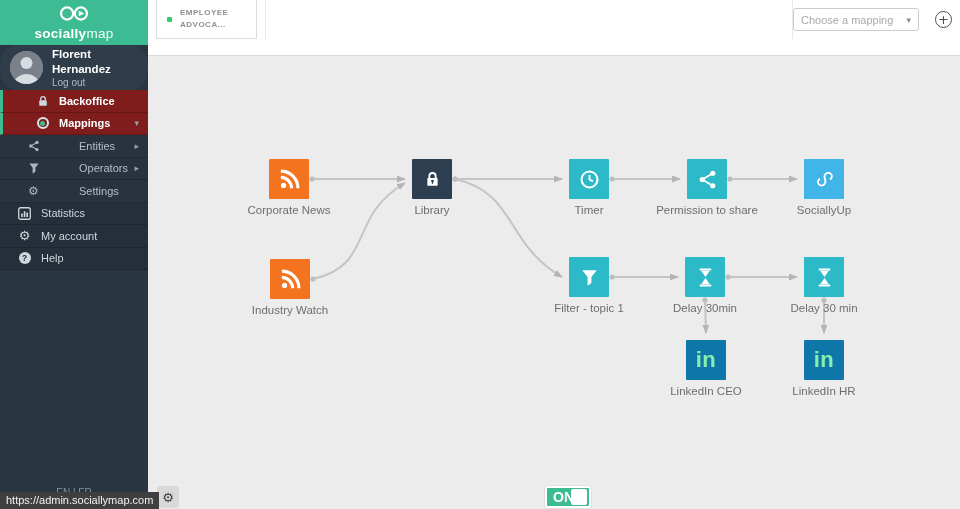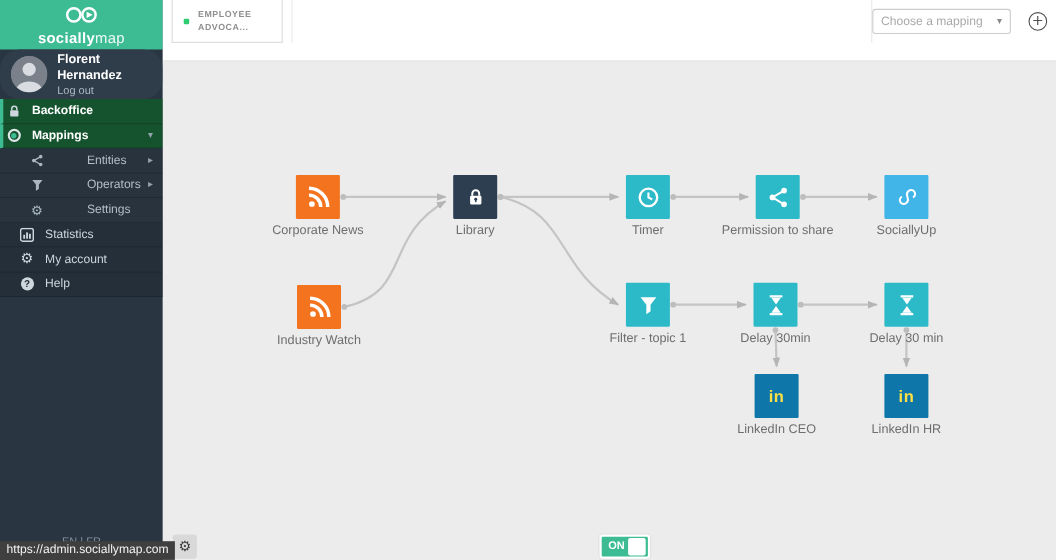--- a/index.html
+++ b/index.html
@@ -13,21 +13,21 @@
   .brand-text { color:#fff; font-size:13.5px; letter-spacing:.3px; margin-top:-1px; }
   .brand-text b { font-weight:700; }
   .brand-text span { font-weight:400; opacity:.92; }
   .user { height:45px; background:#2f3d4b; display:flex; align-items:center; padding:0 10px; gap:9px;border-radius:18px; }
   .avatar { width:33px; height:33px; border-radius:50%; overflow:hidden; flex:0 0 auto; background:#7a818a; }
   .user-name { font-size:11.5px; font-weight:700; color:#fff; line-height:1.3; }
   .logout { font-size:10px; color:#aeb9c2; cursor:pointer; }
   .side-item { height:22.5px; display:flex; align-items:center; font-size:11px; color:#cdd7dd;
     padding-left:17px; border-bottom:1px solid rgba(0,0,0,.18); position:relative;
     background:#242f3a; cursor:pointer; }
-  .side-item.active { background:#14532d; border-left:3px solid #3dbc93; padding-left:2px; color:#fff; font-weight:700; }
+  .side-item.active { background:#7f1d1d; border-left:3px solid #3dbc93; padding-left:32px; color:#fff; font-weight:700; }
   .side-item.sub { padding-left:26px; background:#28333e; color:#b3bfc8; font-weight:400;gap:29px; }
   .si-icon { width:15px; margin-right:9px; display:inline-flex; justify-content:center; align-items:center; color:#cdd7dd; }
   .sub .si-icon { color:#aab7c0; }
   .caret { position:absolute; right:9px; color:#93a1ab; font-size:9px; font-family:"DejaVu Sans",sans-serif; }
   .glyph { font-family:"DejaVu Sans",sans-serif; font-size:12px; line-height:1; }
   .ring { width:12px; height:12px; border:2px solid #dfe6ea; border-radius:50%; display:inline-flex; align-items:center; justify-content:center; }
   .ring .dot { width:5px; height:5px; background:#3dbc93; border-radius:50%; }
   .qcircle { width:12px; height:12px; border-radius:50%; background:#cdd7dd; color:#242f3a; font-size:9px; font-weight:700; display:inline-flex; align-items:center; justify-content:center; }
   .lang { position:absolute; bottom:11px; width:148px; text-align:center; color:#8594a0; font-size:10px; }
   .statusbar { position:absolute; left:0; bottom:0; background:#3f3f3f; color:#f2f2f2; font-size:11px;
@@ -48,28 +48,28 @@
   .plus-btn { width:17px; height:17px; border:1.4px solid #4f4f4f; border-radius:50%; color:#4f4f4f;
     display:flex; align-items:center; justify-content:center; font-size:13px; line-height:1; cursor:pointer;
     font-family:"DejaVu Sans",sans-serif; padding-bottom:1px; }
 
   
   .canvas { position:absolute; left:148px; top:56px; width:812px; height:469px; background:#ececec; overflow:hidden;text-decoration:underline; }
   #flow-edges { position:absolute; left:0; top:0; }
   .node { position:absolute; width:40px; height:40px; display:flex; align-items:center; justify-content:center;
     cursor:move; border-radius:1px; }
   .ni { width:23px; height:23px; display:block; }
-  .in-glyph { color:#fde047; font-weight:700; font-size:15px; letter-spacing:.5px; }
+  .in-glyph { color:#86efac; font-weight:700; font-size:22px; letter-spacing:.5px; }
   .nlabel { position:absolute; transform:translateX(-50%); font-size:11.5px; color:#6e6e6e; white-space:nowrap; }
   .gear-btn { position:absolute; left:9px; top:430px; width:22px; height:22px; background:#d9d9d9; border-radius:3px;
     display:flex; align-items:center; justify-content:center; color:#3e3e3e; font-size:13px; cursor:pointer;
     font-family:"DejaVu Sans",sans-serif; }
   .toggle { position:absolute; left:397px; top:430px; width:46px; height:22px; background:#3dbc93;
     border:2px solid #fff; box-shadow:0 0 0 1px #e0e0e0; border-radius:3px; cursor:pointer; }
-  .toggle-label { color:#fff; font-size:10px; font-weight:700; position:absolute; left:6px; top:50%; transform:translateY(-50%); }
+  .toggle-label { color:#fff; font-size:14px; font-weight:700; position:absolute; left:6px; top:50%; transform:translateY(-50%); }
   .knob { position:absolute; right:2px; top:1px; width:16px; height:16px; background:#fff; border-radius:2px; }
 </style>
 </head>
 <body>
 
 <div class="stage">
 
   <div class="sidebar">
     <div class="brand">
       <span>

